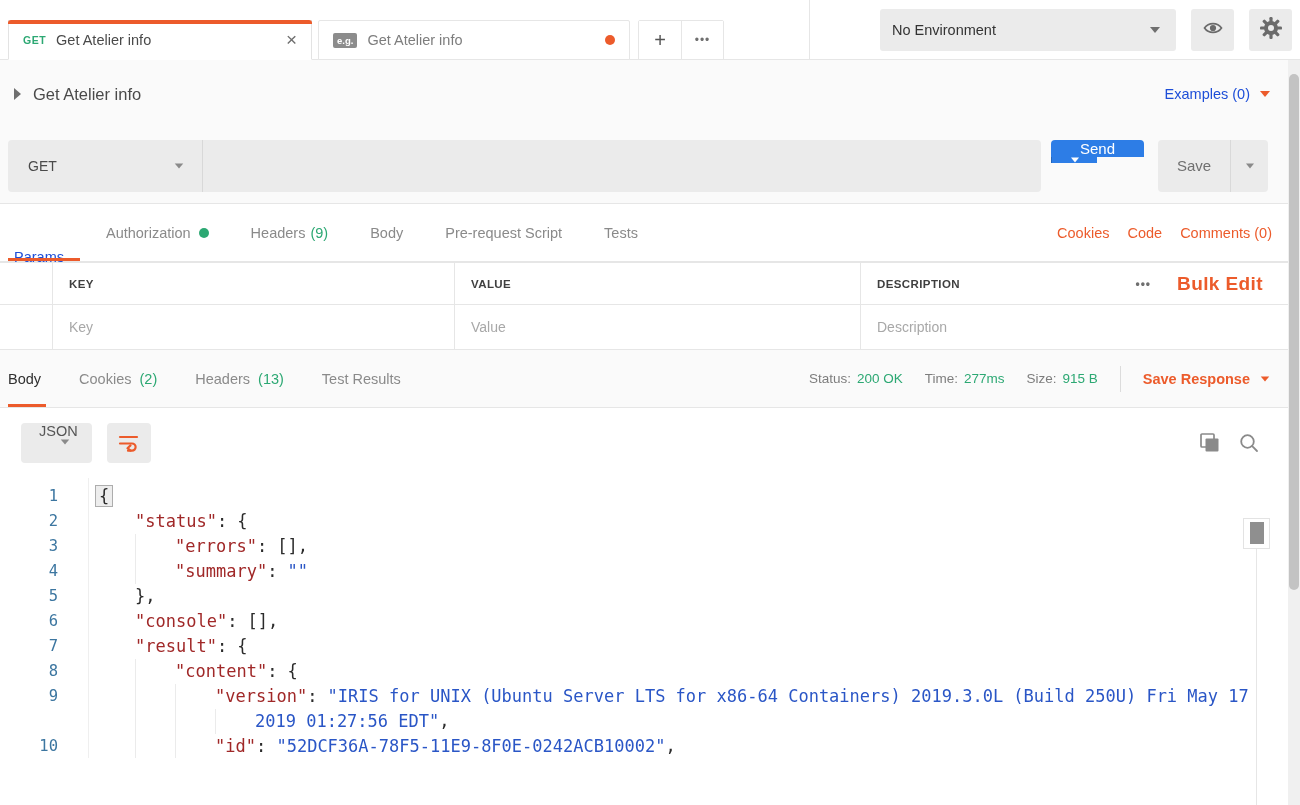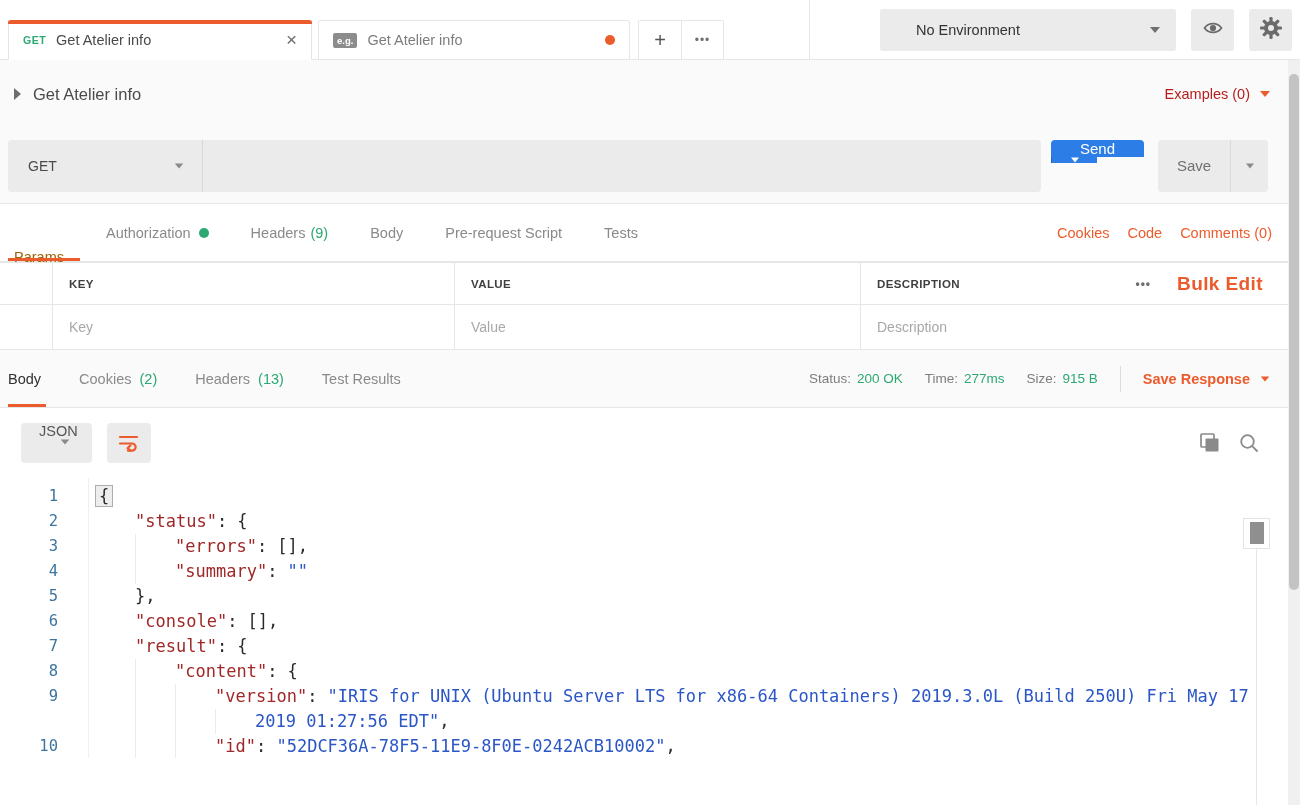--- a/index.html
+++ b/index.html
@@ -17,51 +17,51 @@
   .tab-method { font-size:10.5px; font-weight:bold; color:#2ca873; letter-spacing:.5px; margin-right:10px; }
   .tab-title { font-size:14.5px; color:#4a4a4a; }
   .tab.inactive .tab-title { color:#7d7d7d; }
   .eg-badge { background:#8c8c8c; color:#fff; font-size:9.5px; font-weight:bold; border-radius:2px; padding:2px 4px; margin-right:10px; }
   .tab-close { margin-left:auto; font-size:19px; color:#6f6f6f; line-height:1; }
   .unsaved-dot { margin-left:auto; width:10px; height:10px; border-radius:50%; background:#ec5b2b; }
   .tab-actions { display:flex; height:40px; margin-left:8px; margin-bottom:-1px; border:1px solid #e6e6e6; border-radius:2px 2px 0 0; }
   .tab-actions button { width:42px; background:#fff; border:none; font-size:20px; color:#555; cursor:pointer; }
   .tab-actions button + button { border-left:1px solid #e6e6e6; font-size:12px; letter-spacing:1px; color:#6f6f6f; }
   .env-area { flex:1; display:flex; align-items:center; padding-left:70px; }
-  .env-select { width:296px; height:42px; background:#ebebeb; border-radius:3px; display:flex; align-items:center; padding:0 16px 0 36px; font-size:14.5px; color:#333; cursor:pointer; }
+  .env-select { width:296px; height:42px; background:#ebebeb; border-radius:3px; display:flex; align-items:center; padding:0 16px 0 12px; font-size:14.5px; color:#333; cursor:pointer; }
   .env-select .caret { margin-left:auto; }
   .icon-btn { width:43px; height:42px; background:#ebebeb; border:none; border-radius:3px; margin-left:15px; display:flex; align-items:center; justify-content:center; cursor:pointer; }
   .caret { width:0; height:0; border-left:5px solid transparent; border-right:5px solid transparent; border-top:6px solid #6f6f6f; display:inline-block; }
 
   
   .title-row { height:68px; background:#fafafa; display:flex; align-items:center; padding:0 30px 0 14px; }
   .disclosure { width:0; height:0; border-top:6px solid transparent; border-bottom:6px solid transparent; border-left:7px solid #6f6f6f; margin-right:12px; }
   .req-name { font-size:16.5px; font-weight:500; color:#4a4a4a; }
-  .examples { margin-left:auto; display:flex; align-items:center; color:#b91c1c; font-size:14.5px; cursor:pointer; }
+  .examples { margin-left:auto; display:flex; align-items:center; color:#1d4ed8; font-size:14.5px; cursor:pointer; }
   .examples .caret { border-top-color:#ec5b2b; margin-left:10px; }
 
   
   .url-row { height:76px; background:#fafafa; border-bottom:1px solid #e6e6e6; display:flex; align-items:center; padding:0 32px 0 8px; }
   .url-box { flex:1; height:52px; background:#ebebeb; border-radius:4px; display:flex; align-items:center; margin-right:10px; }
   .method-select { width:195px; height:100%; display:flex; align-items:center; padding:0 18px 0 20px; border-right:1px solid #d8d8d8; font-size:14px; color:#4a4a4a; cursor:pointer; }
   .method-select .caret { margin-left:auto; transform:scale(.85); border-top-color:#8a8a8a; }
   .url-input { flex:1; height:100%; background:transparent; border:none; outline:none; font-size:14px; color:#5a5a5a; padding:0 16px; font-family:inherit; }
   .send-group { display:flex; height:52px; border-radius:4px; overflow:hidden; margin-right:14px; cursor:pointer;flex-direction:column; }
   .send-main { width:93px; background:#2d7de6; color:#fff; font-size:15px; border:none; cursor:pointer; }
   .send-caret { width:46px; background:#2d7de6; border:none; border-left:1px solid rgba(0,0,0,.18); display:flex; align-items:center; justify-content:center; cursor:pointer; }
   .send-caret .caret { border-top-color:#fff; transform:scale(.8); }
   .save-group { display:flex; height:52px; border-radius:4px; overflow:hidden; background:#ebebeb; cursor:pointer; }
   .save-main { width:72px; background:transparent; color:#707070; font-size:15px; border:none; cursor:pointer; }
   .save-caret { width:38px; border:none; background:transparent; border-left:1px solid #d9d9d9; display:flex; align-items:center; justify-content:center; cursor:pointer; }
   .save-caret .caret { border-top-color:#8a8a8a; transform:scale(.8); }
 
   
   .req-tabs { height:58px; background:#fff; border-bottom:1px solid #e6e6e6; display:flex; align-items:center; padding:0 28px 0 14px; position:relative; }
   .rtab { font-size:14.5px; color:#8a8a8a; margin-right:42px; cursor:pointer; display:flex; align-items:center; }
-  .rtab.active { color:#a16207;margin-top:48px; }
+  .rtab.active { color:#1d4ed8;margin-top:48px; }
   .rtab .count { color:#2ca873; margin-left:5px; }
   .dot-green { width:10px; height:10px; border-radius:50%; background:#2ca873; margin-left:8px; }
   .params-underline { position:absolute; left:8px; bottom:0; width:72px; height:3px; background:#ec5b2b; }
   .req-links { margin-left:auto; display:flex; gap:18px; }
   .req-links span { color:#ec5b2b; font-size:14.5px; cursor:pointer; }
 
   
   .qp-label { height:48px; display:flex; align-items:center; padding-left:14px; font-size:14px; color:#6e6e6e; }
   .qp-table { border-top:1px solid #e6e6e6; }
   .qp-row { display:grid; grid-template-columns:52px 402px 406px 1fr; border-bottom:1px solid #e6e6e6; }

